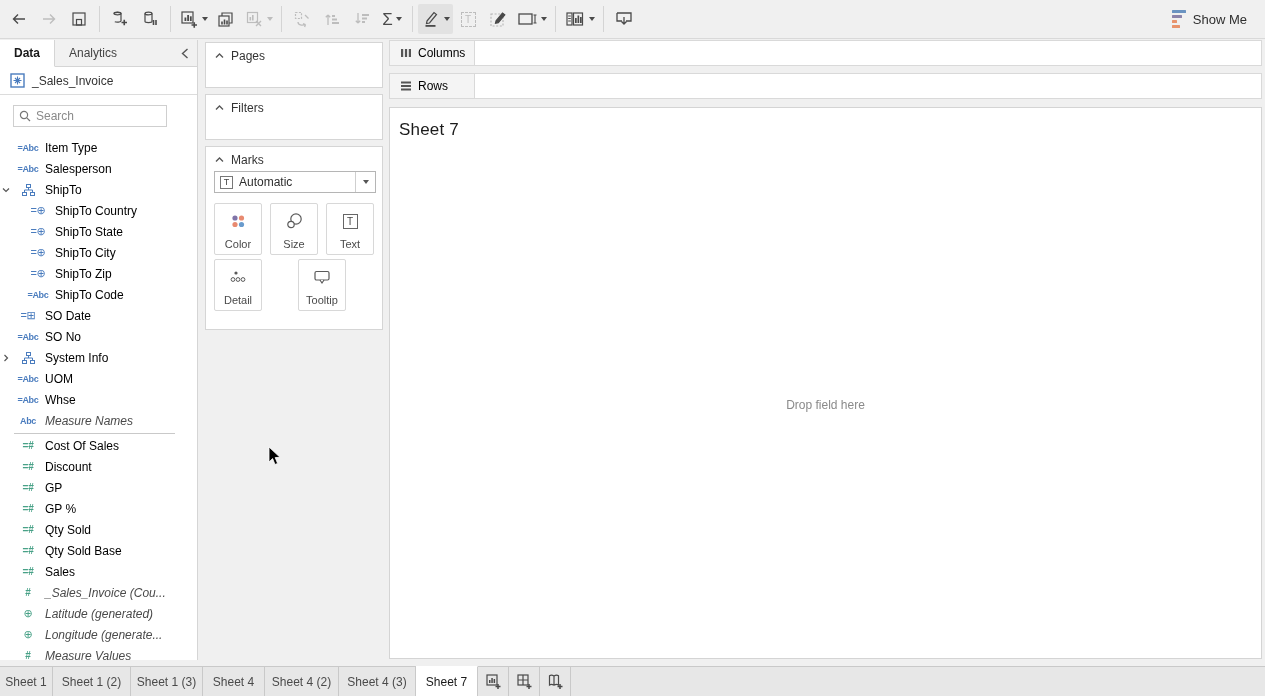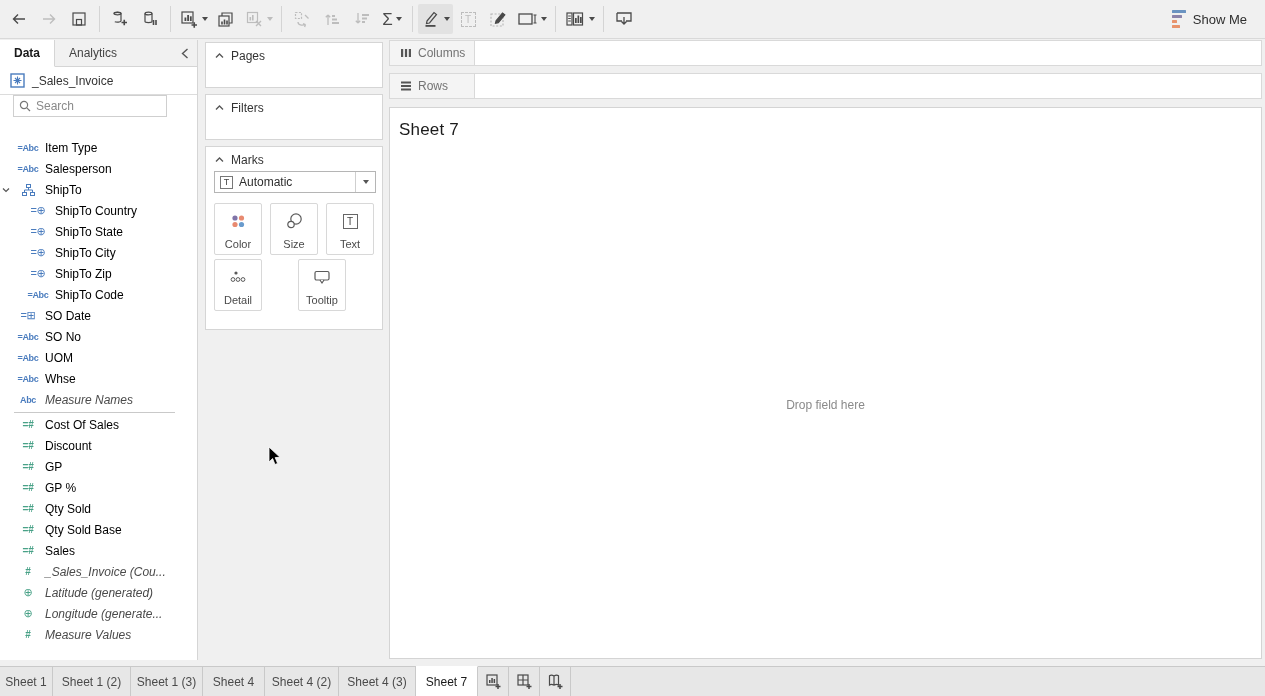--- a/index.html
+++ b/index.html
@@ -34,21 +34,21 @@
   .showme-bars i { display:block; height:3px; border-radius:0.5px; }
 
   
   .sidebar { position:absolute; left:0; top:40px; width:198px; height:620px; background:#fff; border-right:1px solid #d5d5d5; }
   .side-tabs { display:flex; height:27px; background:#f1f1f1; border-bottom:1px solid #d5d5d5; }
   .side-tab { display:flex; align-items:center; padding:12px 14px; color:#444; }
   .side-tab.active { background:#fff; font-weight:bold; color:#1a1a1a; border-right:1px solid #d5d5d5; margin-bottom:-1px; border-bottom:1px solid #fff; }
   .collapse-btn { margin-left:auto; display:flex; align-items:center; padding:0 8px; color:#555; }
   .ds-row { display:flex; align-items:center; gap:7px; height:28px; padding:0 10px; border-bottom:1px solid #dcdcdc; }
   .ds-label { color:#333; }
-  .search-row { display:flex; align-items:flex-start; height:42px; padding:0 6px 0 13px;gap:37px; }
+  .search-row { display:flex; align-items:center; height:42px; padding:0 6px 0 13px;gap:37px; }
   .search-box { flex:0 0 154px; height:22px; border:1px solid #cfcfcf; background:#fff; display:flex; align-items:center; padding:0 5px; gap:5px; }
   .search-box input { border:none; outline:none; width:110px; font-family:"Liberation Sans",sans-serif; font-size:12px; color:#333; background:transparent; }
   .search-box input::placeholder { color:#8a8a8a; }
   .search-caret { margin-left:10px; color:#555; }
 
   .field-list { }
   .field-row { height:21px; display:flex; align-items:center; padding-left:0; }
   .chev-cell { width:11px; display:flex; justify-content:center; color:#555; flex:0 0 11px; }
   .ficon { width:34px; flex:0 0 34px; text-align:center; font-size:9px; font-weight:bold; letter-spacing:-0.3px; }
   .ficon.blue { color:#4a7cbe; }
@@ -70,21 +70,21 @@
   .marks-dd .dd-label { flex:1; color:#2e2e2e; }
   .marks-dd .dd-caret { width:20px; height:100%; border-left:1px solid #cfcfcf; display:flex; align-items:center; justify-content:center; color:#555; }
   .mark-btn { position:absolute; width:48px; height:52px; border:1px solid #d8d8d8; border-radius:2px; background:#fff; display:flex; flex-direction:column; align-items:center; justify-content:flex-end; padding-bottom:4px; }
   .mark-btn .micon { flex:1; display:flex; align-items:center; justify-content:center; color:#5a5a5a; }
   .mark-btn .mlabel { font-size:11px; color:#4a4a4a; }
   .tbox2 { width:15px; height:15px; border:1px solid #666; display:flex; align-items:center; justify-content:center; font-size:10px; color:#444; }
 
   
   .canvas { position:absolute; left:389px; top:40px; width:876px; height:620px; background:#f0f0f0; }
   .shelf { position:absolute; left:0; width:873px; height:26px; background:#fff; border:1px solid #d9d9d9; display:flex; }
-  .shelf-label { width:85px; background:#f4f4f4; border-right:1px solid #d9d9d9; display:flex; align-items:center; gap:6px; padding-left:10px; color:#737373; }
+  .shelf-label { width:85px; background:#f4f4f4; border-right:1px solid #d9d9d9; display:flex; align-items:center; gap:6px; padding-left:10px; color:#000000; }
   .sheet-area { position:absolute; left:0; top:67px; width:873px; height:552px; background:#fff; border:1px solid #d4d4d4; }
   .sheet-title { position:absolute; left:9px; top:12px; font-size:17px; color:#1b1b1b; font-weight:500; letter-spacing:0.2px; }
   .drop-hint { position:absolute; left:0; right:0; top:290px; text-align:center; color:#8a8a8a; font-size:12px; }
 
   
   .tabbar { position:absolute; left:0; top:666px; width:1265px; height:30px; background:#e7e7e7; border-top:1px solid #c9c9c9; display:flex; }
   .sheet-tab { display:flex; align-items:center; justify-content:center; border-right:1px solid #c9c9c9; color:#4a4a4a; white-space:nowrap; }
   .sheet-tab.active { background:#fff; color:#1a1a1a; margin-top:-1px; border-top:1px solid #fff; }
   .tab-icon-btn { width:31px; display:flex; align-items:center; justify-content:center; border-right:1px solid #c9c9c9; color:#4a4a4a; }
 
@@ -331,20 +331,36 @@
         <span class="chev-cell"></span>
         <span class="ficon blue big">=⊞</span>
         <span class="flabel">SO Date</span>
       </div>
     <div class="field-row">
         <span class="chev-cell"></span>
         <span class="ficon blue">=Abc</span>
         <span class="flabel">SO No</span>
       </div>
     <div class="field-row">
+      <span class="chev-cell">
+          <svg width="6" height="8" viewBox="0 0 6 8">
+            <path d="M1.5 1 L4.5 4 L1.5 7" stroke="currentColor" stroke-width="1.2" fill="none"></path>
+          </svg>
+        </span>
+      <span class="ficon">
+          <svg width="13" height="12" viewBox="0 0 13 12" style="margin:0 auto">
+            <rect x="4.5" y="0.5" width="4" height="3" stroke="#4a7cbe" stroke-width="1" fill="none"></rect>
+            <rect x="0.5" y="8.5" width="4" height="3" stroke="#4a7cbe" stroke-width="1" fill="none"></rect>
+            <rect x="8.5" y="8.5" width="4" height="3" stroke="#4a7cbe" stroke-width="1" fill="none"></rect>
+            <path d="M6.5 3.5 V6 M2.5 8.5 V6 H10.5 V8.5" stroke="#4a7cbe" stroke-width="1" fill="none"></path>
+          </svg>
+        </span>
+      <span class="flabel">System Info</span>
+    </div>
+    <div class="field-row">
         <span class="chev-cell"></span>
         <span class="ficon blue">=Abc</span>
         <span class="flabel">UOM</span>
       </div>
     <div class="field-row">
         <span class="chev-cell"></span>
         <span class="ficon blue">=Abc</span>
         <span class="flabel">Whse</span>
       </div>
     <div class="field-row italic">

